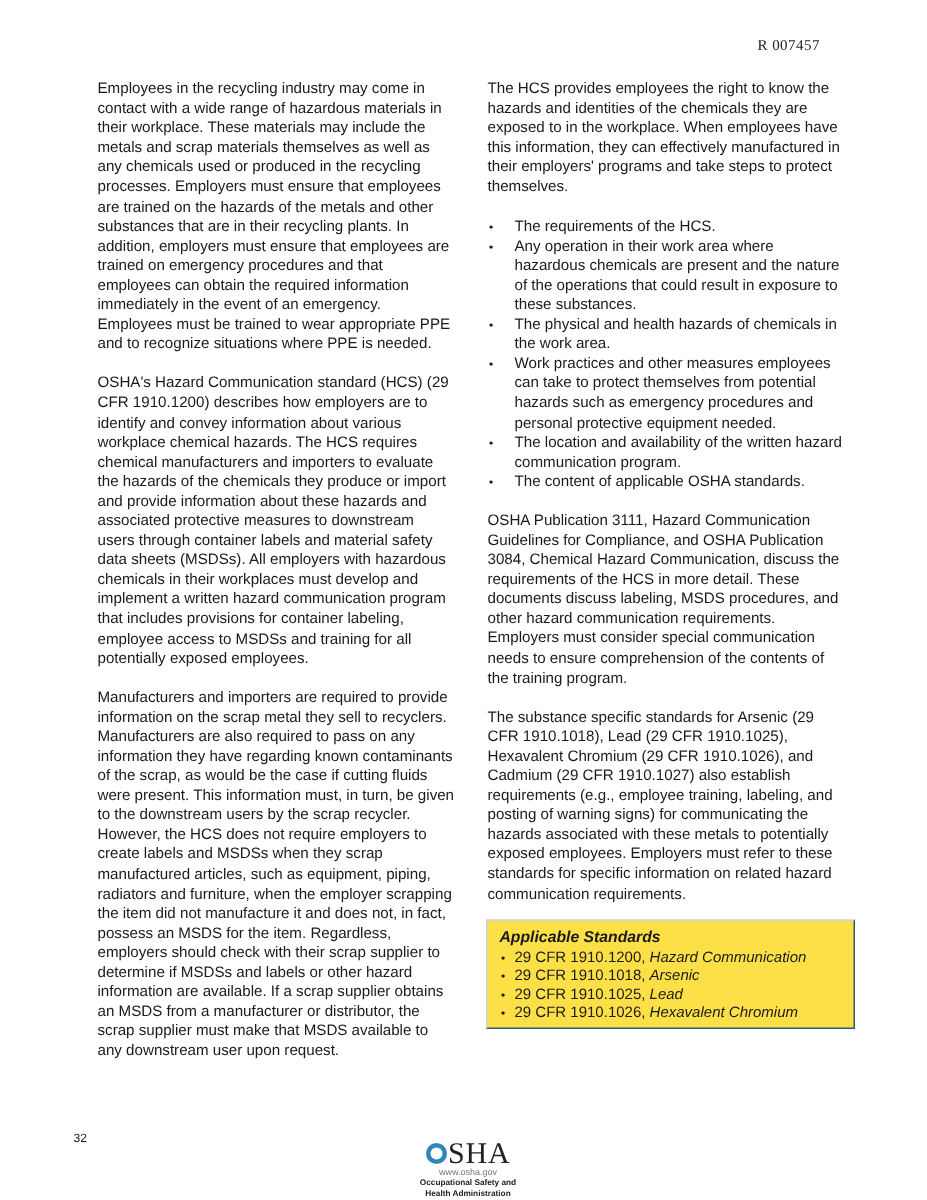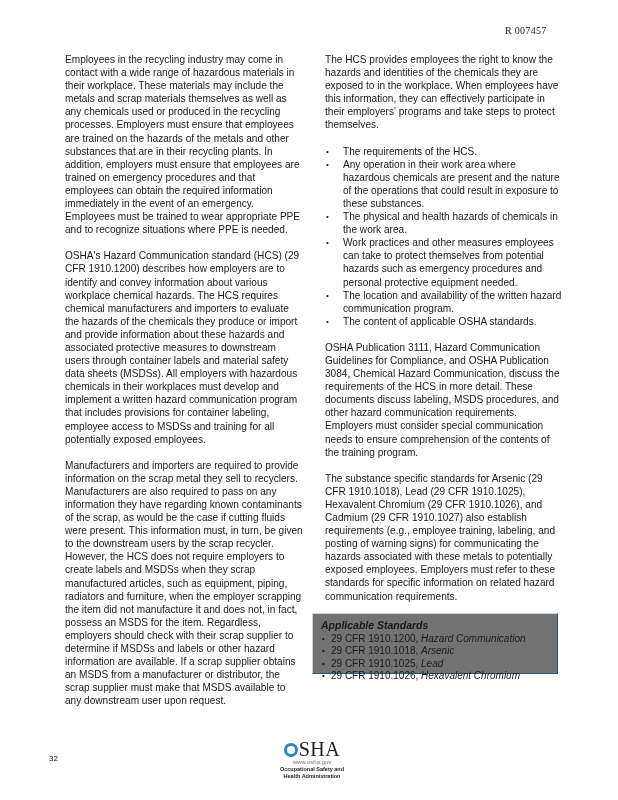--- a/index.html
+++ b/index.html
@@ -8,48 +8,48 @@
     .bates { position: absolute; top: 25px; left: 505px; font-family: "Liberation Serif", serif;
       font-size: 10px; color: #222; letter-spacing: 0.3px; }
     .col { position: absolute; top: 53px; width: 238px; font-size: 10.1px; line-height: 13.1px; }
     .col-left { left: 65px; }
     .col-right { left: 325px; width: 240px; }
     .heading { color: #2a5a78; font-weight: bold; font-size: 11.6px; line-height: 13.5px; margin: 0; }
     p { margin: 0 0 13px 0; }
     ul.bullets { list-style: none; margin: 0 0 13px 0; padding: 0; }
     ul.bullets li { position: relative; padding-left: 18px; }
     ul.bullets li::before { content: "•"; position: absolute; left: 1px; font-size: 8px; }
-    .std-box { position: absolute; left: 312px; top: 613px; width: 246px; height: 61px;
-      background: #737373; border: 1px solid #2a5a78; border-top-color: #c9d3dc; border-left-color: #c9d3dc;
+    .std-box { position: absolute; left: 324px; top: 613px; width: 246px; height: 73px;
+      background: #fde047; border: 1px solid #2a5a78; border-top-color: #c9d3dc; border-left-color: #c9d3dc;
       box-sizing: border-box; padding: 5px 8px; font-size: 10px; line-height: 12.6px; }
     .std-title { font-weight: bold; font-style: italic; font-size: 10.5px; margin-bottom: 1px; }
     .std-box ul { list-style: none; margin: 0; padding: 0; }
     .std-box li { position: relative; padding-left: 10px; }
     .std-box li::before { content: "•"; position: absolute; left: 1px; font-size: 8px; }
     .page-num { position: absolute; left: 49px; top: 754px; font-size: 8px; }
-    .footer-logo { position: absolute; left: 272px; top: 740px; width: 80px; text-align: center; }
+    .footer-logo { position: absolute; left: 272px; top: 760px; width: 80px; text-align: center; }
     .logo-mark { font-family: "Liberation Serif", serif; font-size: 20px; letter-spacing: 0.5px; color: #222; line-height: 18px; }
     .logo-o { display: inline-block; width: 14px; height: 14px; border-radius: 50%; border: 3px solid #2f86b9;
       box-sizing: border-box; vertical-align: -1px; margin-right: 1px; }
     .logo-url { font-size: 6px; color: #777; line-height: 8px; }
     .logo-org { font-size: 5.5px; font-weight: bold; line-height: 7px; color: #222; }
   </style>
 </head>
 <body>
 
 <div class="bates">R 007457</div>
 
 <div class="col col-left">
   <p>Employees in the recycling industry may come in contact with a wide range of hazardous materials in their workplace. These materials may include the metals and scrap materials themselves as well as any chemicals used or produced in the recycling processes. Employers must ensure that employees are trained on the hazards of the metals and other substances that are in their recycling plants. In addition, employers must ensure that employees are trained on emergency procedures and that employees can obtain the required information immediately in the event of an emergency. Employees must be trained to wear appropriate PPE and to recognize situations where PPE is needed.</p>
   <p>OSHA's Hazard Communication standard (HCS) (29 CFR 1910.1200) describes how employers are to identify and convey information about various workplace chemical hazards. The HCS requires chemical manufacturers and importers to evaluate the hazards of the chemicals they produce or import and provide information about these hazards and associated protective measures to downstream users through container labels and material safety data sheets (MSDSs). All employers with hazardous chemicals in their workplaces must develop and implement a written hazard communication program that includes provisions for container labeling, employee access to MSDSs and training for all potentially exposed employees.</p>
   <p>Manufacturers and importers are required to provide information on the scrap metal they sell to recyclers. Manufacturers are also required to pass on any information they have regarding known contaminants of the scrap, as would be the case if cutting fluids were present. This information must, in turn, be given to the downstream users by the scrap recycler. However, the HCS does not require employers to create labels and MSDSs when they scrap manufactured articles, such as equipment, piping, radiators and furniture, when the employer scrapping the item did not manufacture it and does not, in fact, possess an MSDS for the item. Regardless, employers should check with their scrap supplier to determine if MSDSs and labels or other hazard information are available. If a scrap supplier obtains an MSDS from a manufacturer or distributor, the scrap supplier must make that MSDS available to any downstream user upon request.</p>
 </div>
 
 <div class="col col-right">
-  <p>The HCS provides employees the right to know the hazards and identities of the chemicals they are exposed to in the workplace. When employees have this information, they can effectively participate in their employers' programs and take steps to protect themselves.</p>
+  <p>The HCS provides employees the right to know the hazards and identities of the chemicals they are exposed to in the workplace. When employees have this information, they can effectively manufactured in their employers' programs and take steps to protect themselves.</p>
   <ul class="bullets">
     <li>The requirements of the HCS.</li>
     <li>Any operation in their work area where hazardous chemicals are present and the nature of the operations that could result in exposure to these substances.</li>
     <li>The physical and health hazards of chemicals in the work area.</li>
     <li>Work practices and other measures employees can take to protect themselves from potential hazards such as emergency procedures and personal protective equipment needed.</li>
     <li>The location and availability of the written hazard communication program.</li>
     <li>The content of applicable OSHA standards.</li>
   </ul>
   <p>OSHA Publication 3111, Hazard Communication Guidelines for Compliance, and OSHA Publication 3084, Chemical Hazard Communication, discuss the requirements of the HCS in more detail. These documents discuss labeling, MSDS procedures, and other hazard communication requirements. Employers must consider special communication needs to ensure comprehension of the contents of the training program.</p>
   <p>The substance specific standards for Arsenic (29 CFR 1910.1018), Lead (29 CFR 1910.1025), Hexavalent Chromium (29 CFR 1910.1026), and Cadmium (29 CFR 1910.1027) also establish requirements (e.g., employee training, labeling, and posting of warning signs) for communicating the hazards associated with these metals to potentially exposed employees. Employers must refer to these standards for specific information on related hazard communication requirements.</p>

